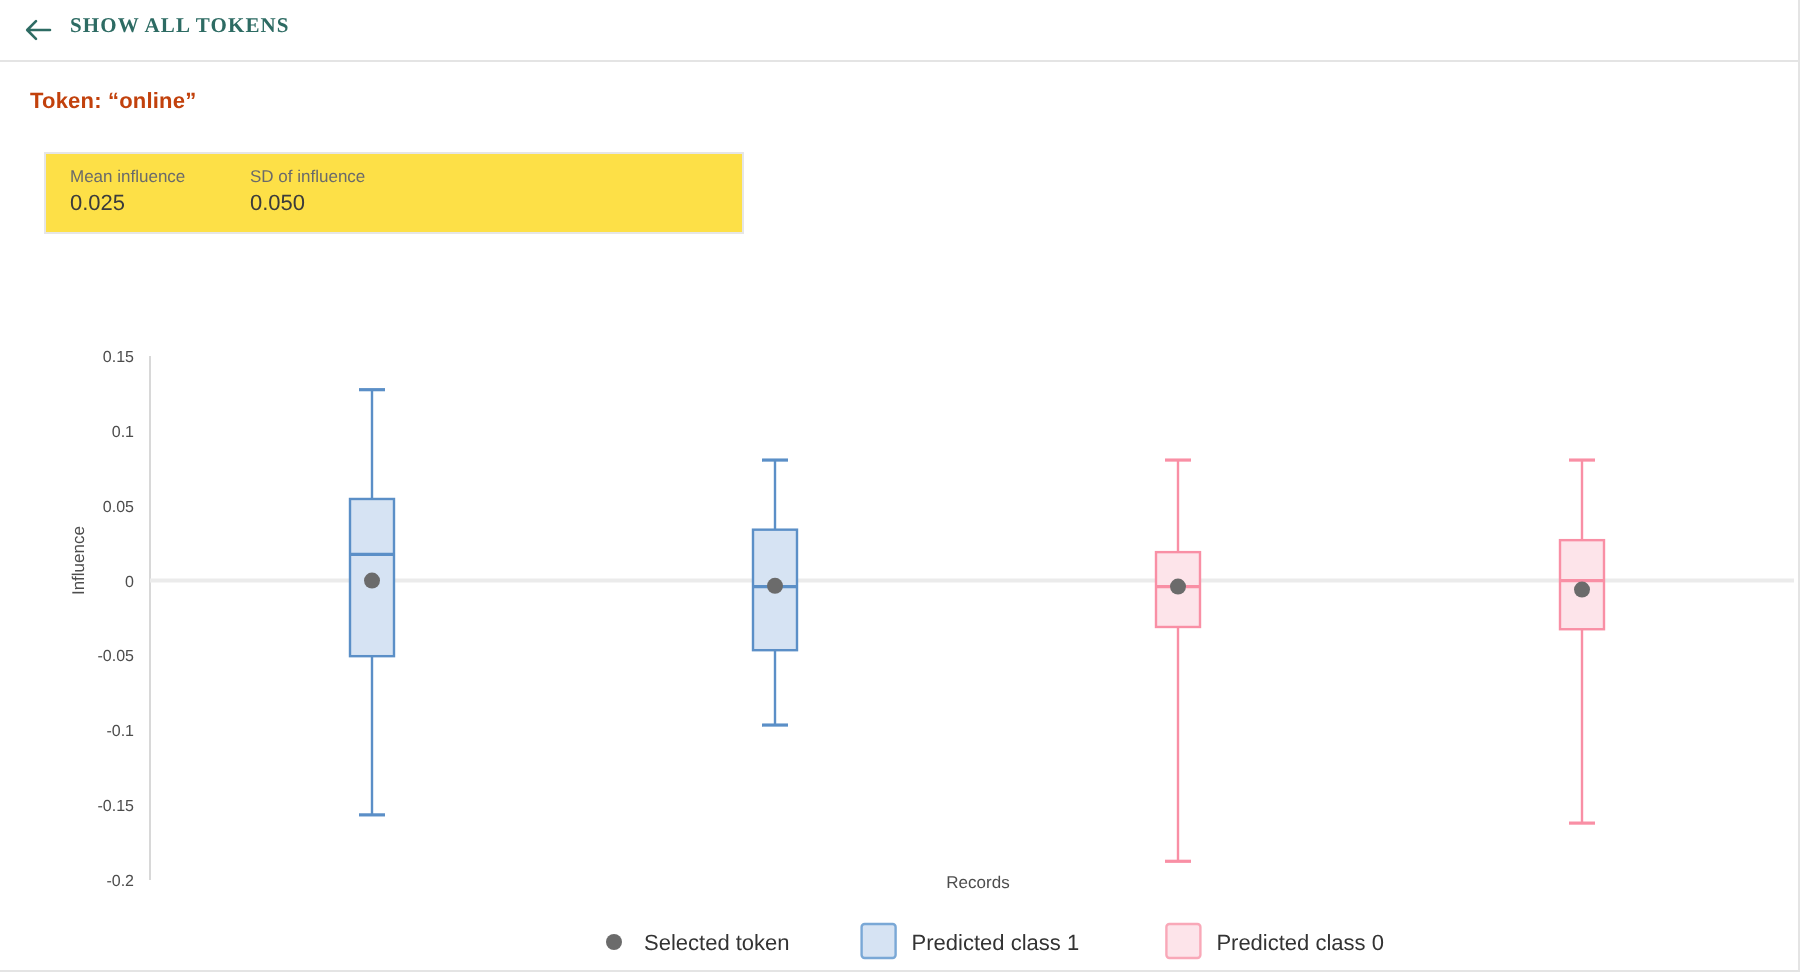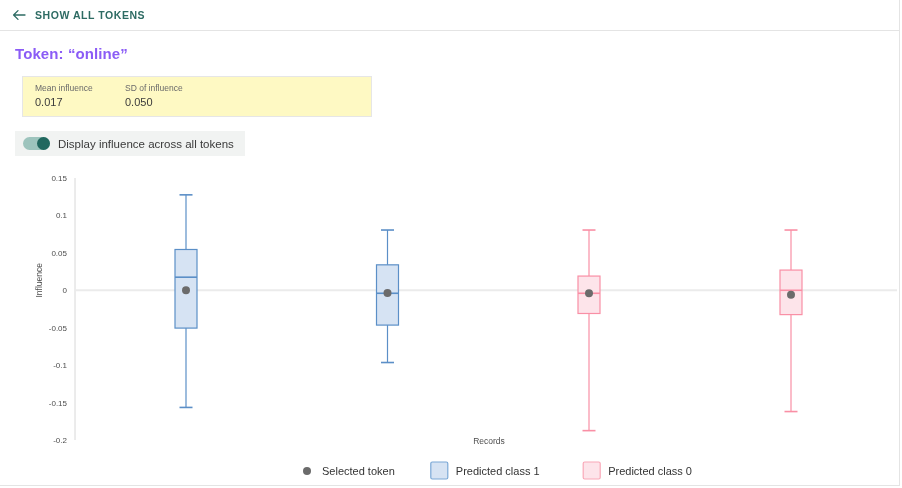--- a/index.html
+++ b/index.html
@@ -32,61 +32,62 @@
     left: 0; top: 0;
     width: 900px;
     height: 31px;
     border-bottom: 1px solid #e4e4e4;
     box-sizing: border-box;
     display: flex;
     align-items: center;
   }
   .back-link {
     display: flex;
-    align-items: center;
+    align-items: flex-start;
     gap: 9px;
     margin-left: 12px;
     cursor: pointer;
     user-select: none;
+    font-family: Liberation Serif, serif;
   }
   .back-arrow {
     display: block;
     width: 14px;
     height: 14px;
     color: #2d6b63;
   }
   .back-label {
     font-size: 10.5px;
     font-weight: bold;
     letter-spacing: 0.55px;
     color: #2d6b63;
     text-transform: uppercase;
   }
 
   
   .token-title {
     position: absolute;
     left: 15px;
     top: 45px;
-    font-size: 15px;
+    font-size: 11px;
     font-weight: bold;
-    color: #8b5cf6;
+    color: #c2410c;
     letter-spacing: 0.1px;
   }
 
   
   .stats-card {
     position: absolute;
     left: 22px;
     top: 76px;
     width: 350px;
     height: 41px;
     border: 1px solid #e6e6e6;
     box-sizing: border-box;
-    background: #fef9c3;
+    background: #fde047;
     display: flex;
     align-items: center;
   }
   .stat {
     padding-left: 0;
     box-sizing: border-box;
   }
   .stat-0 { margin-left: 12px; width: 90px; }
   .stat-1 { width: 86px; }
   .stat-2 { width: 76px; }
@@ -181,34 +182,28 @@
       </span>
       <span class="back-label">SHOW ALL TOKENS</span>
     </div>
   </div>
 
   <div class="token-title">Token: “online”</div>
 
   <div class="stats-card">
     <div class="stat stat-0">
       <div class="stat-label">Mean influence</div>
-      <div class="stat-value">0.017</div>
+      <div class="stat-value">0.025</div>
     </div>
     <div class="stat stat-1">
       <div class="stat-label">SD of influence</div>
       <div class="stat-value">0.050</div>
     </div>
   </div>
 
-  <div class="toggle-row">
-    <span class="switch">
-      <span class="knob"></span>
-    </span>
-    <span class="toggle-label">Display influence across all tokens</span>
-  </div>
 
   <div class="chart">
     <svg id="plot" width="900" height="326">
         <line x1="63" y1="18" x2="63" y2="280" stroke="#d8d8d8" stroke-width="1"></line>
         <text x="55" y="21" text-anchor="end" class="tick-text">0.15</text>
         <text x="55" y="58.42857142857139" text-anchor="end" class="tick-text">0.1</text>
         <text x="55" y="95.85714285714286" text-anchor="end" class="tick-text">0.05</text>
         <text x="55" y="133.28571428571428" text-anchor="end" class="tick-text">0</text>
         <text x="55" y="170.7142857142857" text-anchor="end" class="tick-text">-0.05</text>
         <text x="55" y="208.14285714285714" text-anchor="end" class="tick-text">-0.1</text>

